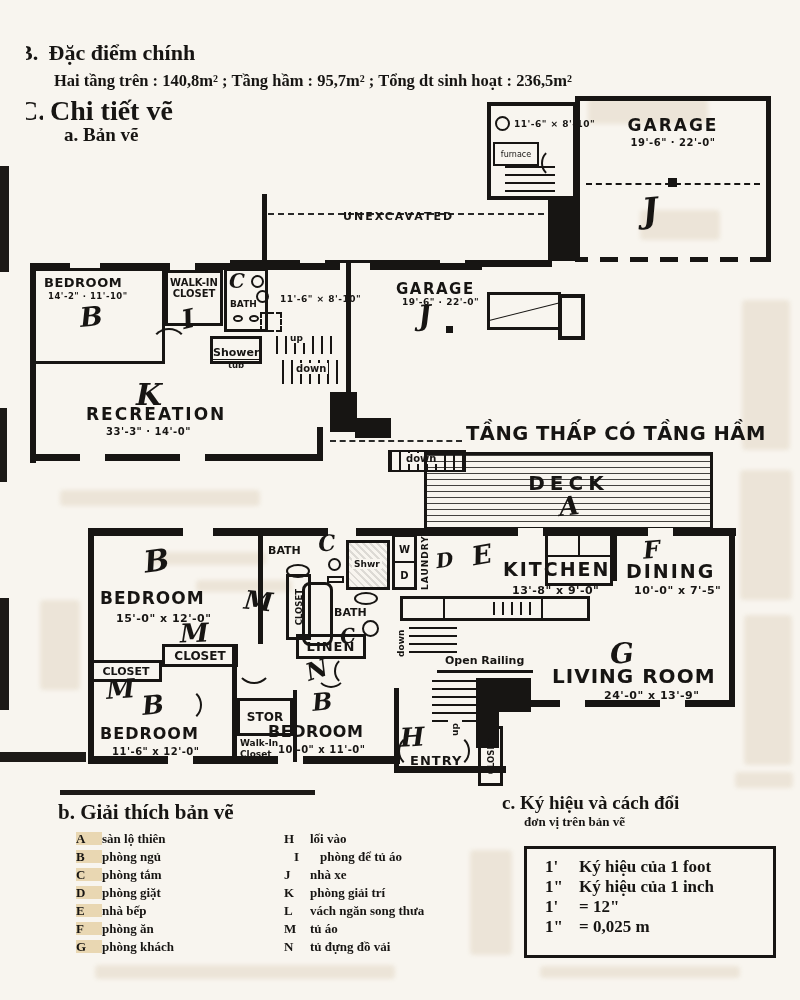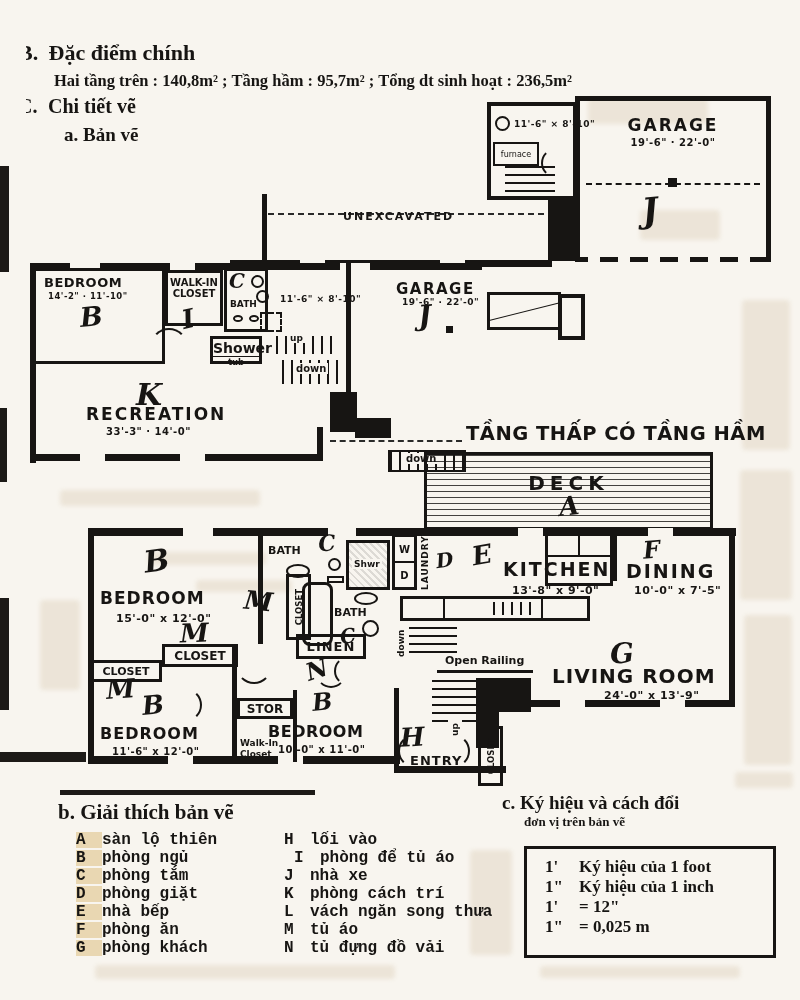--- a/index.html
+++ b/index.html
@@ -17,21 +17,21 @@
   .circle{border:2px solid #171513;border-radius:50%;box-sizing:border-box;}
   .qarc{border:2px solid transparent;border-radius:50%;box-sizing:border-box;}
   .chip{background:#f8f5ef;padding:0 2px;}
   .bleed{background:#bfa57e;opacity:.2;filter:blur(2px);border-radius:4px;}
   .edge{background:#1d1a17;}
   .hl{background:#e9d7b2;}
   .deckbg{border:3px solid #171513;box-sizing:border-box;
     background:repeating-linear-gradient(180deg,rgba(23,21,19,.8) 0 1.5px,transparent 1.5px 6px);}
   .clipmark{display:inline-block;overflow:hidden;width:17px;vertical-align:bottom;white-space:nowrap;}
   .clipmark>span{display:inline-block;margin-left:-8px;}
-  .lgrow{font-family:Liberation Mono, monospace;font-weight:bold;font-size:16px;white-space:nowrap;line-height:1;}
+  .lgrow{font-family:Liberation Serif, serif;font-weight:bold;font-size:13px;white-space:nowrap;line-height:1;}
   .lgkey{display:inline-block;width:26px;}
   .ubox-row{display:flex;font-family:"Liberation Serif",serif;font-weight:bold;font-size:17px;line-height:20px;}
   .ubox-sym{width:34px;}
 </style>
 </head>
 <body>
 
 <div id="page">
 
   <div class="abs bleed" style="left:588px;top:98px;width:120px;height:26px"></div>
@@ -52,21 +52,21 @@
   <div class="abs edge" style="left:0;top:408px;width:7px;height:74px"></div>
   <div class="abs edge" style="left:0;top:598px;width:9px;height:112px"></div>
   <div class="abs edge" style="left:0;top:752px;width:86px;height:10px"></div>
   <div class="abs edge" style="left:60px;top:790px;width:255px;height:5px"></div>
 
   <div class="abs serifh" style="left:26px;top:40px;font-size:22px">
     <span class="clipmark"><span>B.</span></span>
     <span>Đặc điểm chính</span>
   </div>
   <div class="abs serifh" style="left:54px;top:71px;font-size:16.5px">Hai tầng trên : 140,8m² ; Tầng hầm : 95,7m² ; Tổng dt sinh hoạt : 236,5m²</div>
-  <div class="abs serifh" style="left:26px;top:95px;font-size:20px">
+  <div class="abs serifh" style="left:26px;top:95px;font-size:28px">
     <span class="clipmark"><span>C.</span></span>
     <span>Chi tiết vẽ</span>
   </div>
   <div class="abs serifh" style="left:64px;top:124px;font-size:19px">a. Bản vẽ</div>
 
 
   <div class="abs" style="left:487px;top:102px;width:90px;height:98px;border:4px solid #171513;box-sizing:border-box">
     <div class="abs circle" style="left:4px;top:10px;width:15px;height:15px"></div>
     <div class="abs dims" style="left:23px;top:13px;font-size:9px">11'-6" × 8'-10"</div>
     <div class="abs" style="left:2px;top:36px;width:42px;height:20px;border:2px solid #171513;display:flex;align-items:center;justify-content:center">
@@ -108,21 +108,21 @@
 
   <div class="abs" style="left:224px;top:268px;width:44px;height:64px;border:3px solid #171513;box-sizing:border-box">
     <div class="abs script" style="left:2px;top:0;font-size:20px">C</div>
     <div class="abs circle" style="left:24px;top:4px;width:13px;height:13px"></div>
     <div class="abs planlbl" style="left:3px;top:28px;font-size:9px">BATH</div>
     <div class="abs circle" style="left:6px;top:44px;width:10px;height:7px"></div>
     <div class="abs circle" style="left:22px;top:44px;width:10px;height:7px"></div>
   </div>
 
   <div class="abs" style="left:210px;top:336px;width:52px;height:28px;border:3px solid #171513;box-sizing:border-box;text-align:center">
-    <div class="planlbl" style="font-size:14px;margin-top:1px">Shower</div>
+    <div class="planlbl" style="font-size:11px;margin-top:7px">Shower</div>
     <div class="planlbl" style="font-size:8.5px;border-top:1.5px solid #171513">tub</div>
   </div>
 
   <div class="abs circle" style="left:256px;top:290px;width:13px;height:13px"></div>
   <div class="abs dims" style="left:280px;top:294px;font-size:9px">11'-6" × 8'-10"</div>
   <div class="abs" style="left:260px;top:312px;width:22px;height:20px;border:2px dashed #171513;box-sizing:border-box"></div>
 
   <div class="abs rungsH" style="left:276px;top:336px;width:56px;height:18px"></div>
   <div class="abs planlbl chip" style="left:288px;top:333px;font-size:9px">up</div>
   <div class="abs rungsH" style="left:282px;top:360px;width:60px;height:24px"></div>
@@ -238,21 +238,21 @@
     <span class="planlbl" style="font-size:11px">CLOSET</span>
   </div>
   <div class="abs script" style="left:106px;top:676px;font-size:26px;transform:rotate(-4deg)">M</div>
 
   <div class="abs script" style="left:142px;top:692px;font-size:26px;transform:rotate(-6deg)">B</div>
   <div class="abs planlbl" style="left:100px;top:724px;font-size:16px;letter-spacing:1px">BEDROOM</div>
   <div class="abs dims" style="left:112px;top:746px;font-size:10px">11'-6" x 12'-0"</div>
   <div class="abs" style="left:88px;top:756px;width:312px;height:8px;background:linear-gradient(90deg,#171513 0 80px,#f8f5ef 80px 105px,#171513 105px 190px,#f8f5ef 190px 215px,#171513 215px 312px)"></div>
 
   <div class="abs wall" style="left:232px;top:644px;width:5px;height:118px"></div>
-  <div class="abs" style="left:237px;top:698px;width:56px;height:21px;border:3px solid #171513;box-sizing:border-box;display:flex;align-items:center;justify-content:center">
+  <div class="abs" style="left:237px;top:698px;width:56px;height:38px;border:3px solid #171513;box-sizing:border-box;display:flex;align-items:center;justify-content:center">
     <span class="planlbl" style="font-size:12px">STOR</span>
   </div>
   <div class="abs planlbl" style="left:240px;top:738px;font-size:9px;line-height:1.2">
     <div>Walk-In</div>
     <div>Closet</div>
   </div>
   <div class="abs wall" style="left:293px;top:690px;width:4px;height:72px"></div>
 
   <div class="abs script" style="left:312px;top:690px;font-size:24px;transform:rotate(-6deg)">B</div>
   <div class="abs planlbl" style="left:268px;top:722px;font-size:16px;letter-spacing:.5px">BEDROOM</div>
@@ -288,21 +288,21 @@
   <div class="abs lgrow" style="left:76px;top:850px"><span class="lgkey hl">B</span><span>phòng ngủ</span></div>
   <div class="abs lgrow" style="left:76px;top:868px"><span class="lgkey hl">C</span><span>phòng tắm</span></div>
   <div class="abs lgrow" style="left:76px;top:886px"><span class="lgkey hl">D</span><span>phòng giặt</span></div>
   <div class="abs lgrow" style="left:76px;top:904px"><span class="lgkey hl">E</span><span>nhà bếp</span></div>
   <div class="abs lgrow" style="left:76px;top:922px"><span class="lgkey hl">F</span><span>phòng ăn</span></div>
   <div class="abs lgrow" style="left:76px;top:940px"><span class="lgkey hl">G</span><span>phòng khách</span></div>
 
   <div class="abs lgrow" style="left:284px;top:832px"><span class="lgkey">H</span><span>lối vào</span></div>
   <div class="abs lgrow" style="left:294px;top:850px"><span class="lgkey">I</span><span>phòng để tủ áo</span></div>
   <div class="abs lgrow" style="left:284px;top:868px"><span class="lgkey">J</span><span>nhà xe</span></div>
-  <div class="abs lgrow" style="left:284px;top:886px"><span class="lgkey">K</span><span>phòng cách trí</span></div>
+  <div class="abs lgrow" style="left:284px;top:886px"><span class="lgkey">K</span><span>phòng giải trí</span></div>
   <div class="abs lgrow" style="left:284px;top:904px"><span class="lgkey">L</span><span>vách ngăn song thưa</span></div>
   <div class="abs lgrow" style="left:284px;top:922px"><span class="lgkey">M</span><span>tủ áo</span></div>
   <div class="abs lgrow" style="left:284px;top:940px"><span class="lgkey">N</span><span>tủ đựng đồ vải</span></div>
 
   <div class="abs serifh" style="left:502px;top:792px;font-size:19px">
     <span>c.</span>
     <span>Ký hiệu và cách đổi</span>
   </div>
   <div class="abs serifh" style="left:524px;top:814px;font-size:13px">đơn vị trên bản vẽ</div>
 

